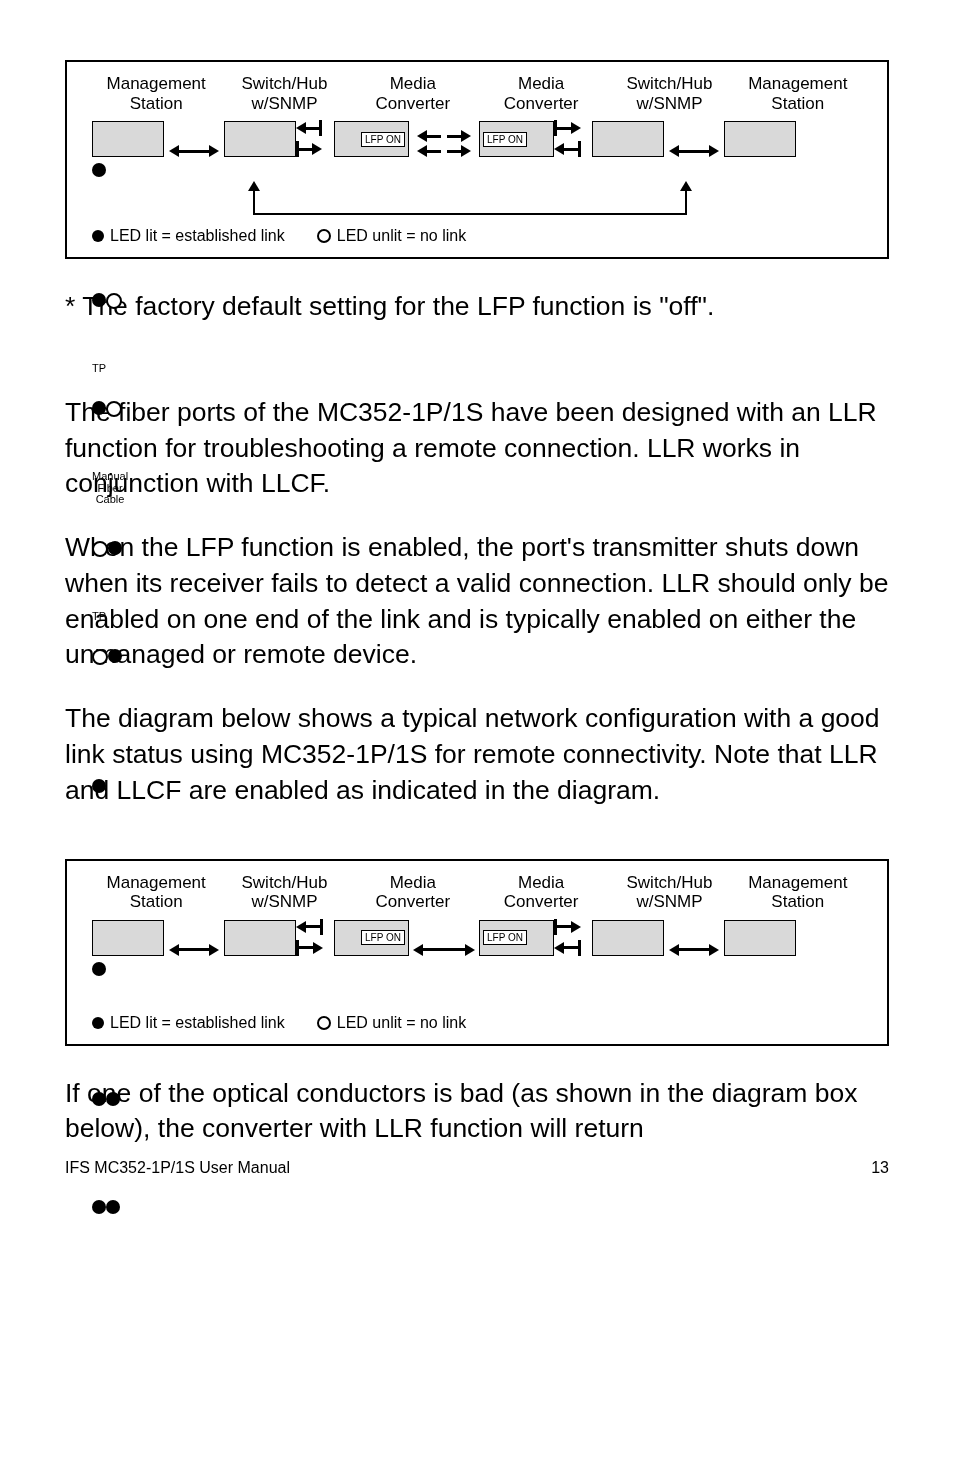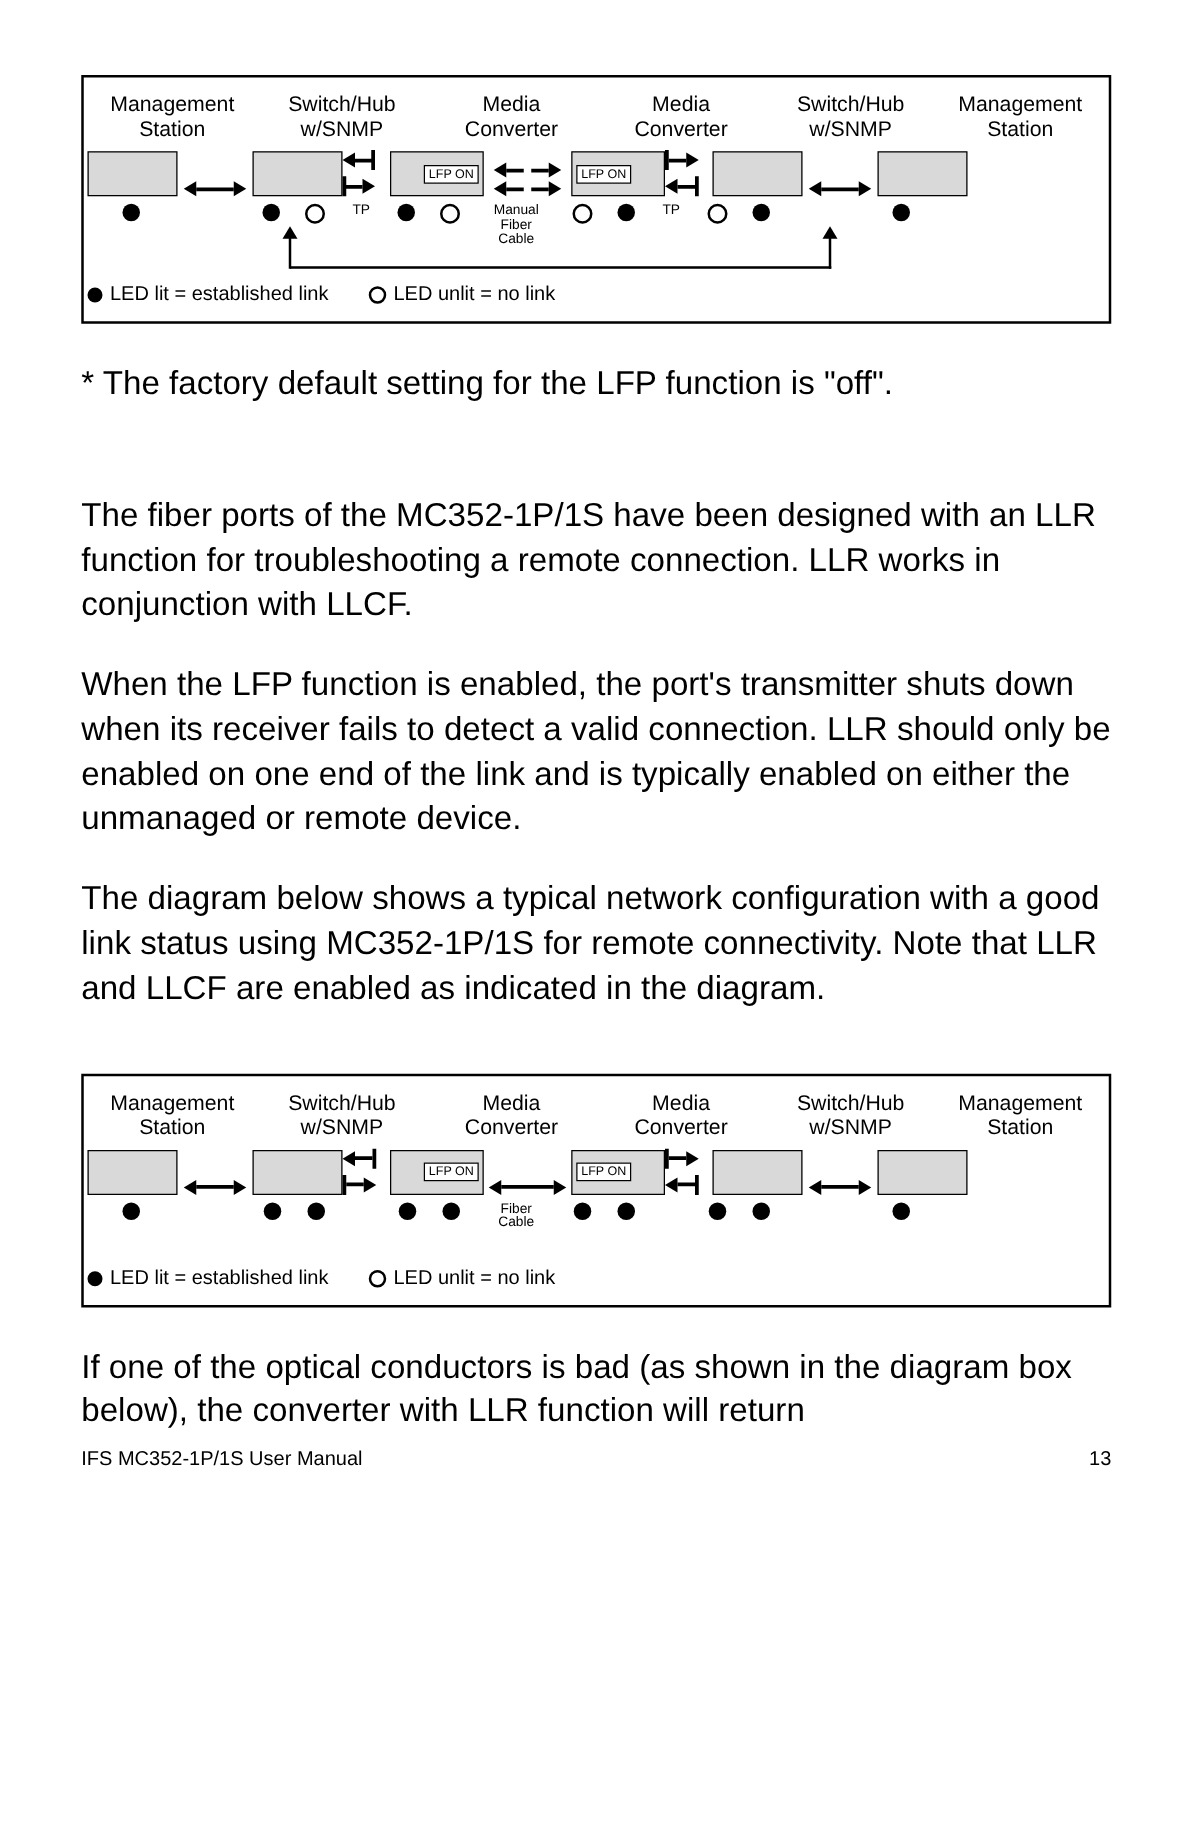--- a/index.html
+++ b/index.html
@@ -8,21 +8,21 @@
     font-family: Arial, Helvetica, sans-serif;
     background: #fff;
     color: #000;
     width: 954px;
     box-sizing: border-box;
     font-size: 26.5px;
   }
   .diagram {
     border: 2px solid #000;
     margin: 0 0 30px 0;
-    padding: 12px 3px;
+    padding: 12px 25px;
     font-size: 18px;
   }
   .labels-row {
     display: flex;
     justify-content: space-between;
     text-align: center;
     margin-bottom: 6px;
   }
   .labels-row > div {
     flex: 1;
@@ -73,20 +73,21 @@
     padding: 1px 3px;
     background: #fff;
     white-space: nowrap;
   }
   .dots-row {
     display: flex;
     align-items: flex-start;
     margin-top: 6px;
     position: relative;
     height: 60px;
+    flex-direction: column;
   }
   .dot-filled {
     width: 14px;
     height: 14px;
     border-radius: 50%;
     background: #000;
     display: inline-block;
   }
   .dot-empty {
     width: 12px;

